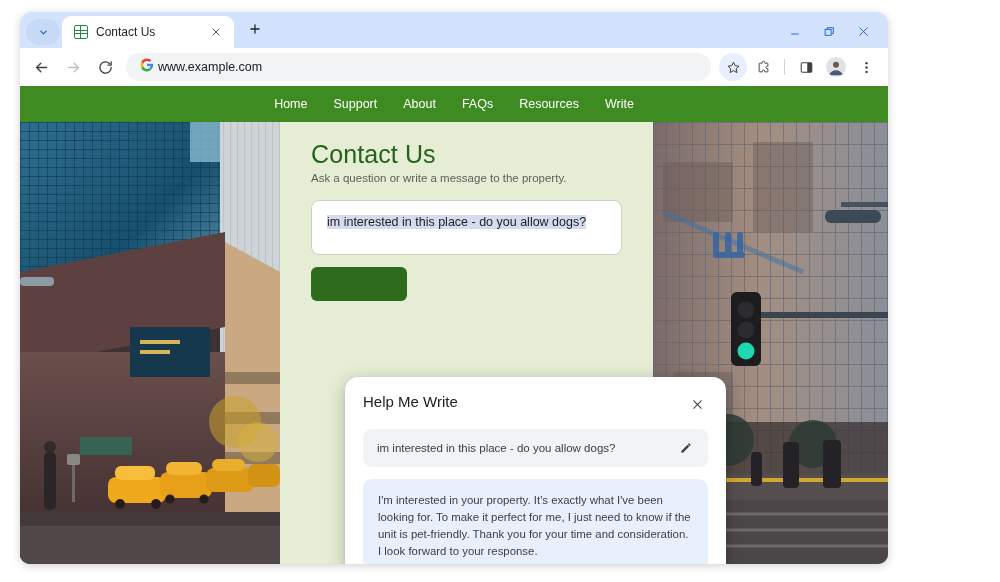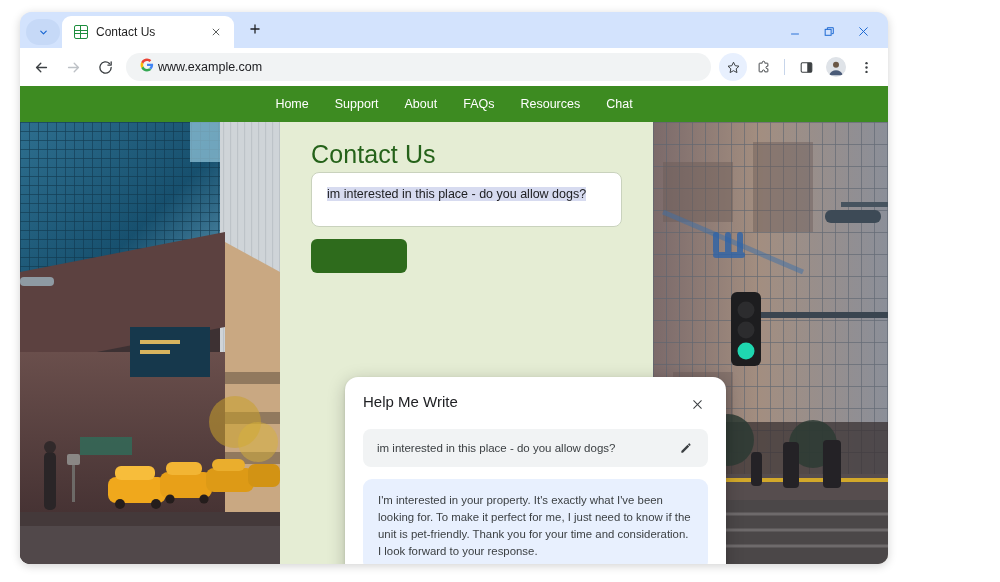--- a/index.html
+++ b/index.html
@@ -298,21 +298,21 @@
     </div>
 
     <div class="page">
 
       <div class="navbar">
         <span class="navlink">Home</span>
         <span class="navlink">Support</span>
         <span class="navlink">About</span>
         <span class="navlink">FAQs</span>
         <span class="navlink">Resources</span>
-        <span class="navlink">Chat</span>
+        <span class="navlink">Write</span>
       </div>
 
       <div class="hero">
 
         <div class="photo left">
           <svg width="260" height="442" viewBox="0 0 260 442" preserveAspectRatio="none">
             <defs>
               <linearGradient id="glass" x1="0" y1="0" x2="1" y2="1">
                 <stop offset="0%" stop-color="#2e6f8f"></stop>
                   <stop offset="55%" stop-color="#17506e"></stop>
@@ -425,20 +425,21 @@
               <rect x="98" y="330" width="11" height="34" rx="4"></rect>
               <rect x="130" y="320" width="16" height="46" rx="4"></rect>
               <rect x="170" y="318" width="18" height="48" rx="4"></rect>
             </g>
             <rect x="10" y="316" width="18" height="30" fill="#ddd9d2"></rect>
           </svg>
         </div>
 
         <div class="content">
           <div class="h1">Contact Us</div>
+          <div class="sub">Ask a question or write a message to the property.</div>
           <div class="msgbox">
             <span class="sel">im interested in this place - do you allow dogs?</span>
           </div>
           <div class="greenbtn"></div>
         </div>
 
         <div class="hmw">
           <div class="hmw-head">
             <span class="hmw-title">Help Me Write</span>
             <span class="hmw-close">

